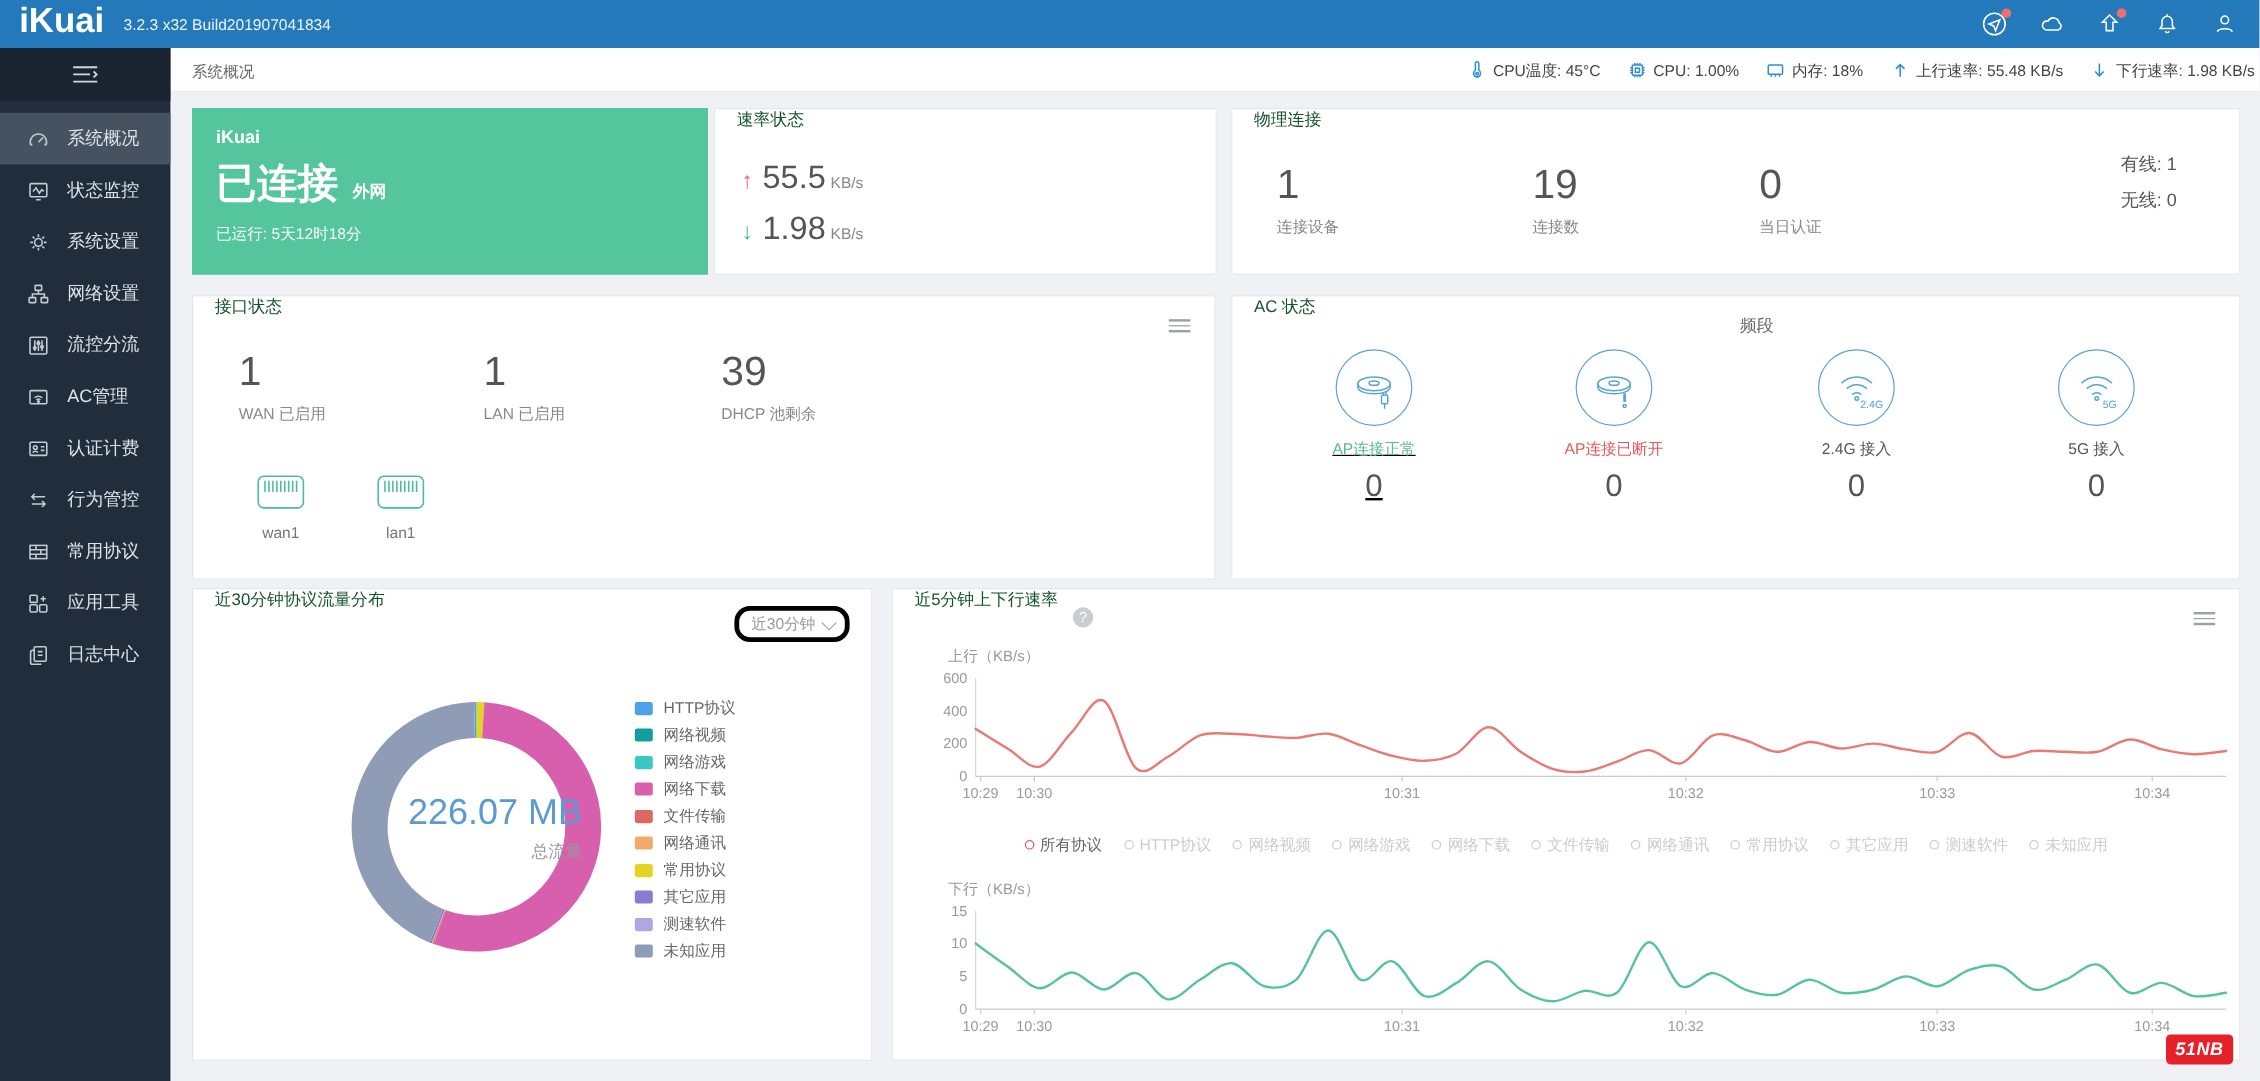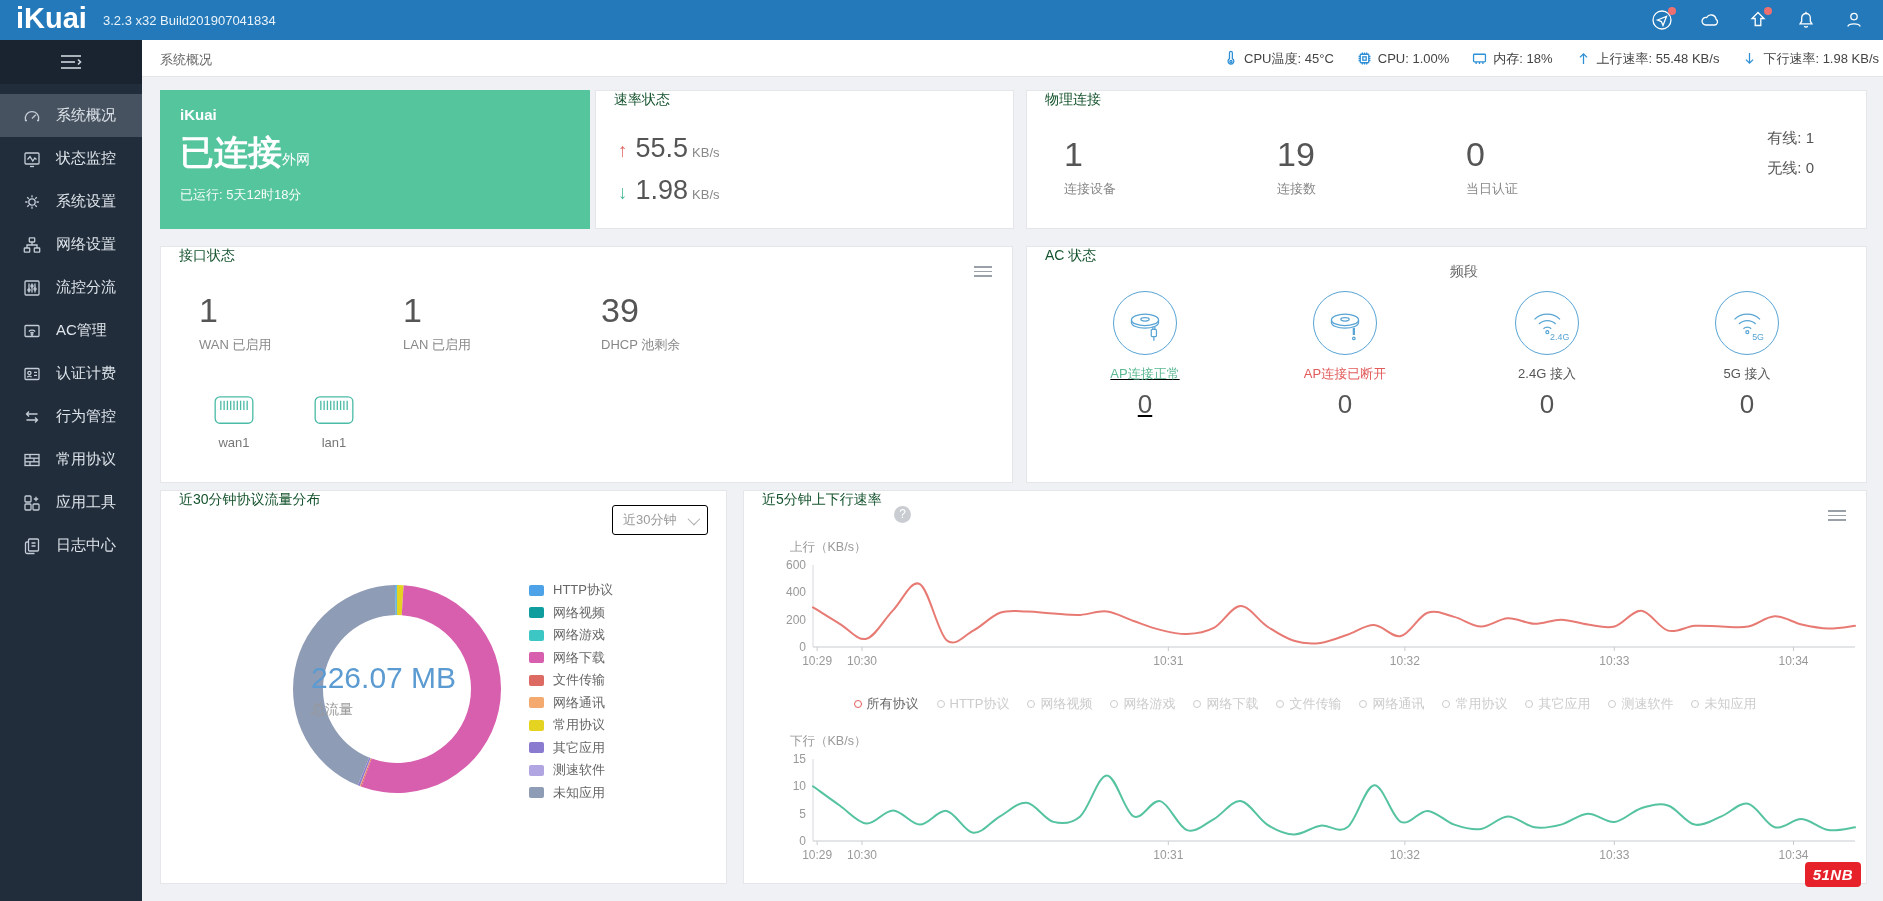--- a/index.html
+++ b/index.html
@@ -36,21 +36,21 @@
   .card { position:absolute; background:#fff; border:1px solid #e4e6ea; }
   .card-title { position:absolute; left:18px; top:0; font-size:14px; color:#14532d; }
   .menu-glyph { position:absolute; right:20px; top:16px; width:18px; height:14px; cursor:pointer; }
   .menu-glyph span { display:block; height:1.5px; background:#9aa0a8; margin:3px 0; }
   .menu-glyph span:first-child { width:100%; } .menu-glyph span:nth-child(2){width:100%;} .menu-glyph span:nth-child(3){width:100%;}
 
   
   .card-green { position:absolute; left:160px; top:90px; width:430px; height:139px; background:#55c59d; color:#fff; }
   .cg-brand { position:absolute; left:20px; top:16px; font-size:15px; font-weight:bold; }
   .cg-status { position:absolute; left:20px; top:40px; font-size:34px; font-weight:bold; }
-  .cg-net { font-size:14px; font-weight:normal; margin-left:0; }
+  .cg-net { font-size:14px; font-weight:bold; margin-left:12px; }
   .cg-uptime { position:absolute; left:20px; top:96px; font-size:13px; opacity:.95; }
 
   
   .rate-row { position:absolute; left:22px; display:flex; align-items:baseline; }
   .rate-arrow { font-size:19px; margin-right:8px; }
   .rate-num { font-size:27px; color:#555; font-weight:300; }
   .rate-unit { font-size:13px; color:#888; margin-left:4px; }
 
   .big-num { font-size:34px; font-weight:300; color:#555; }
   .stat-label { font-size:13px; color:#888; margin-top:6px; }
@@ -65,24 +65,24 @@
 
   
   .ac-item { position:absolute; top:44px; width:160px; text-align:center; }
   .ac-circle { width:64px; height:64px; margin:0 auto; border:1px solid #58a4d4; border-radius:50%; display:flex; align-items:center; justify-content:center; }
   .ac-circle svg { width:50px; height:50px; stroke:#58a4d4; fill:none; stroke-width:1.2; }
   .ac-label { font-size:13px; margin-top:10px; }
   .ac-value { font-size:26px; color:#555; font-weight:300; margin-top:6px; }
   .band-label { position:absolute; left:423px; top:16px; font-size:14px; color:#666; }
 
   
-  .dropdown { position:absolute; right:18px; top:14px; width:96px; height:30px; border:1px solid #000000; border-radius:3px;
+  .dropdown { position:absolute; right:18px; top:14px; width:96px; height:30px; border:4px solid #000000; border-radius:13px;
     display:flex; align-items:center; justify-content:space-between; padding:0 10px; font-size:13px; color:#999; cursor:pointer; background:#fff; }
   .chev { width:9px; height:9px; border-right:1.4px solid #aaa; border-bottom:1.4px solid #aaa; transform:rotate(45deg) translateY(-2px); }
-  .donut-center { position:absolute; left:150px; top:170px; width:200px; text-align:left; pointer-events:none; }
+  .donut-center { position:absolute; left:124px; top:170px; width:200px; text-align:right; pointer-events:none; }
   .donut-value { font-size:30px; color:#5b9bd1; font-weight:300; }
   .donut-sub { font-size:14px; color:#999; margin-top:6px; }
   .pie-legend { position:absolute; left:368px; top:88px; }
   .pie-legend-row { display:flex; align-items:center; height:22.5px; cursor:pointer; }
   .pie-swatch { width:15px; height:11px; border-radius:2px; margin-right:9px; flex:none; }
   .pie-legend-row span.lbl { font-size:13px; color:#666; }
 
   
   .help-circle { position:absolute; left:150px; top:15px; width:17px; height:17px; border-radius:50%; background:#c9ccd1; color:#fff;
     font-size:12px; text-align:center; line-height:17px; cursor:pointer; }

